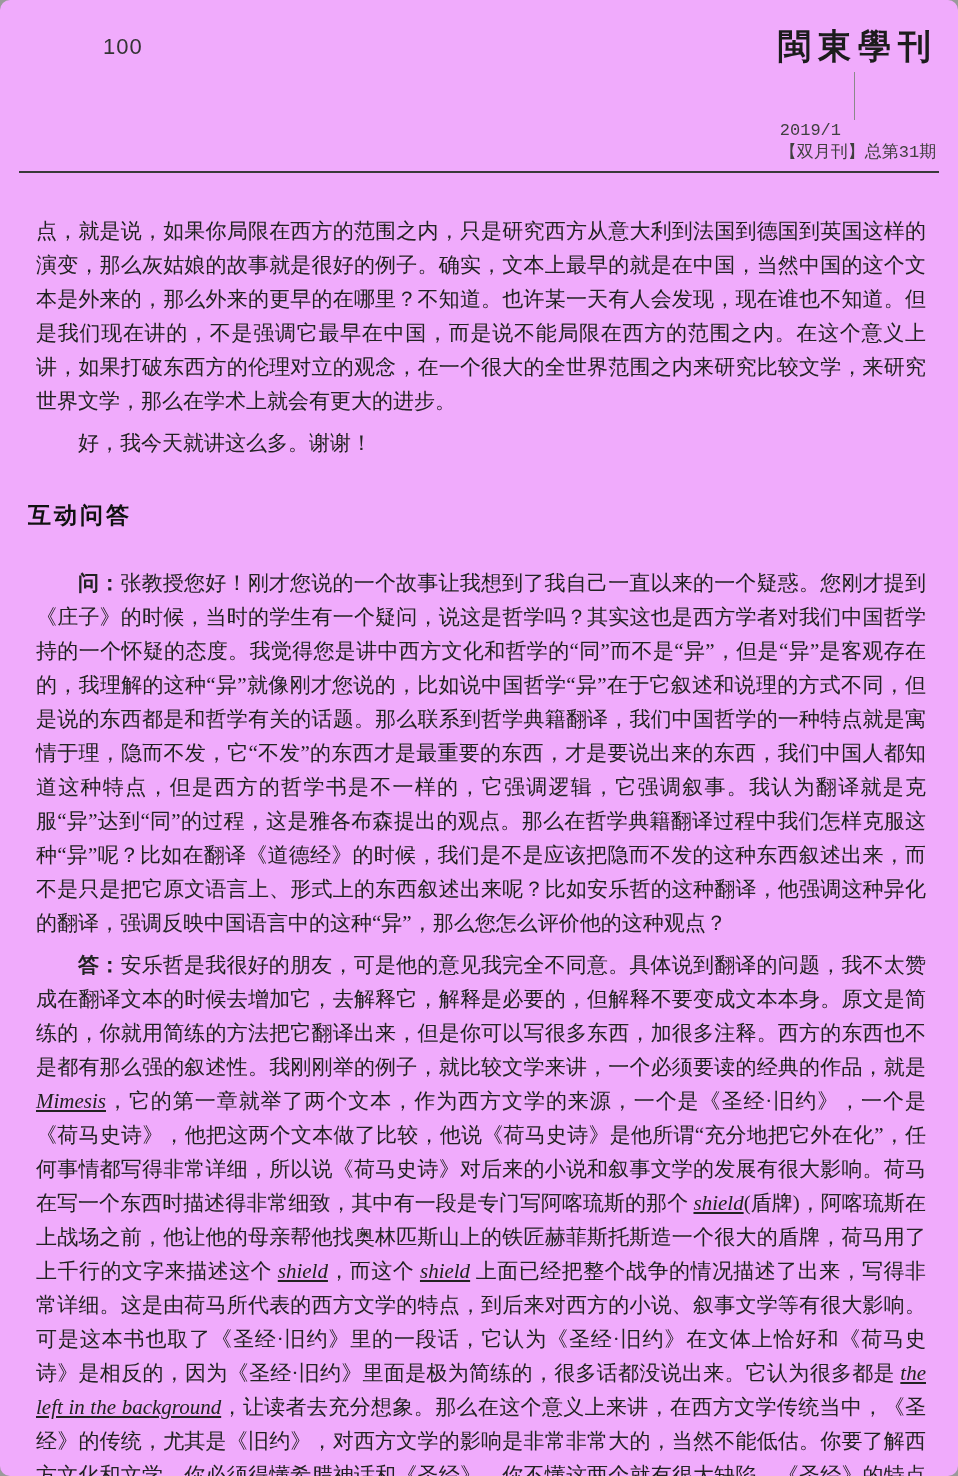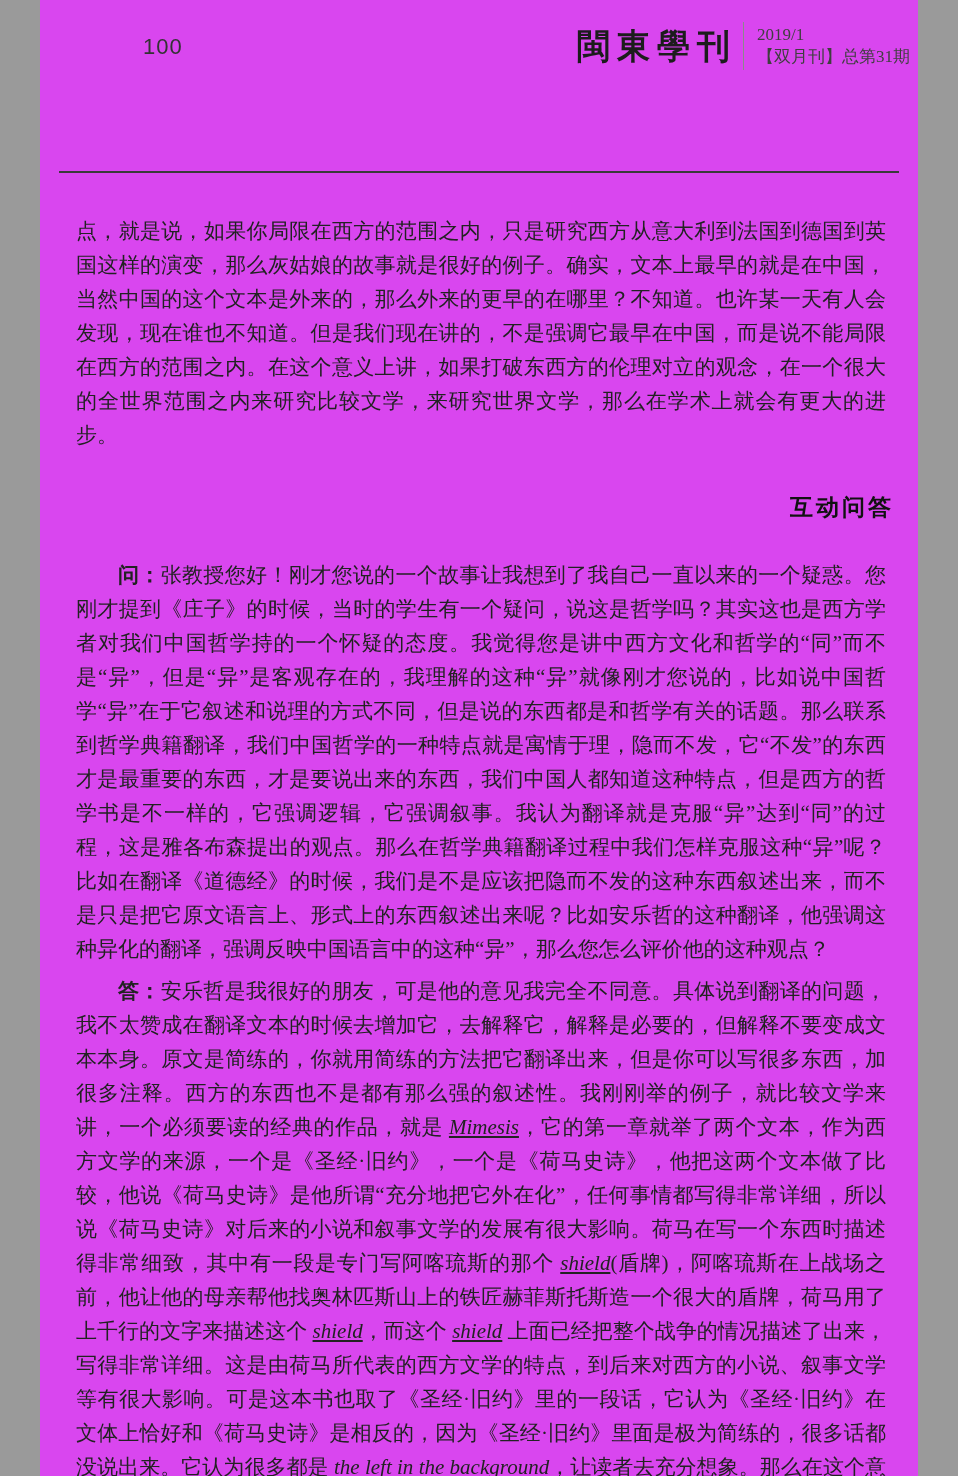--- a/index.html
+++ b/index.html
@@ -1,61 +1,62 @@
 <!DOCTYPE html>
 <html><head>
 <meta charset="utf-8">
 <style>
   html,body{margin:0;padding:0;background:#9a9a9a;}
   .page{
     position:relative;
-    width:878px;height:1476px;
+    width:958px;height:1476px;
     margin:0 auto;
-    background:#d946ef;
+    background:#f0abfc;
     overflow:hidden;
     font-family:"Liberation Serif","DejaVu Serif",serif;
+    border-radius:10px;
   }
   .page-num{
     position:absolute;left:103px;top:34px;
     font-family:"Liberation Sans","DejaVu Sans",sans-serif;
     font-size:22px;color:#333333;letter-spacing:1px;
   }
   .header-right{
-    position:absolute;top:20px;right:8px;
-    display:flex;align-items:center;
+    position:absolute;top:20px;right:20px;
+    display:flex;align-items:center;flex-direction:column;
   }
   .journal-title{
     font-family:"DejaVu Serif","Liberation Serif",serif;
     font-weight:bold;font-size:33px;letter-spacing:7px;
     color:#1c1c1c;line-height:52px;
     transform:scaleY(1.05);
   }
   .header-divider{
     width:1px;height:48px;background:#8a8a8a;
     margin:0 13px 0 6px;flex:0 0 auto;
   }
   .issue-info{
-    font-family:Liberation Serif, serif;
+    font-family:Liberation Mono, monospace;
     font-size:17px;line-height:22px;color:#3f3f3f;
   }
   .rule{
     position:absolute;left:19px;right:19px;top:171px;
     height:2px;background:#3a3a3a;border:none;margin:0;padding:0;
   }
   .article{
     position:absolute;left:28px;right:24px;top:206px;
     font-size:21px;line-height:34px;color:#222222;
     text-align:justify;
   }
   .para{margin:8px;padding:0;}
   .para.indent{text-indent:2em;}
   .section-heading{
     font-family:"Liberation Sans","DejaVu Sans",sans-serif;
     font-size:23px;font-weight:bold;color:#111111;
-    text-align:right;letter-spacing:3px;
+    text-align:left;letter-spacing:3px;
     line-height:26px;margin:42px 0 38px 0;text-indent:0;
   }
   .seg-bold{
     font-weight:bold;
     font-family:"Liberation Sans","DejaVu Sans",sans-serif;
   }
   .seg-italic{
     font-style:italic;
     font-family:"Liberation Serif","DejaVu Serif",serif;
     text-decoration:underline;
@@ -74,18 +75,19 @@
     <div class="issue-info">
       <div>2019/1</div>
       <div>【双月刊】总第31期</div>
     </div>
   </div>
 
   <hr class="rule">
 
   <div class="article">
       <p class="para"><span>点，就是说，如果你局限在西方的范围之内，只是研究西方从意大利到法国到德国到英国这样的演变，那么灰姑娘的故事就是很好的例子。确实，文本上最早的就是在中国，当然中国的这个文本是外来的，那么外来的更早的在哪里？不知道。也许某一天有人会发现，现在谁也不知道。但是我们现在讲的，不是强调它最早在中国，而是说不能局限在西方的范围之内。在这个意义上讲，如果打破东西方的伦理对立的观念，在一个很大的全世界范围之内来研究比较文学，来研究世界文学，那么在学术上就会有更大的进步。</span></p>
+      <p class="para indent"><span>好，我今天就讲这么多。谢谢！</span></p>
       <h2 class="section-heading"><span>互动问答</span></h2>
       <p class="para indent"><span class="seg-bold">问：</span><span>张教授您好！刚才您说的一个故事让我想到了我自己一直以来的一个疑惑。您刚才提到《庄子》的时候，当时的学生有一个疑问，说这是哲学吗？其实这也是西方学者对我们中国哲学持的一个怀疑的态度。我觉得您是讲中西方文化和哲学的“同”而不是“异”，但是“异”是客观存在的，我理解的这种“异”就像刚才您说的，比如说中国哲学“异”在于它叙述和说理的方式不同，但是说的东西都是和哲学有关的话题。那么联系到哲学典籍翻译，我们中国哲学的一种特点就是寓情于理，隐而不发，它“不发”的东西才是最重要的东西，才是要说出来的东西，我们中国人都知道这种特点，但是西方的哲学书是不一样的，它强调逻辑，它强调叙事。我认为翻译就是克服“异”达到“同”的过程，这是雅各布森提出的观点。那么在哲学典籍翻译过程中我们怎样克服这种“异”呢？比如在翻译《道德经》的时候，我们是不是应该把隐而不发的这种东西叙述出来，而不是只是把它原文语言上、形式上的东西叙述出来呢？比如安乐哲的这种翻译，他强调这种异化的翻译，强调反映中国语言中的这种“异”，那么您怎么评价他的这种观点？</span></p>
       <p class="para indent"><span class="seg-bold">答：</span><span>安乐哲是我很好的朋友，可是他的意见我完全不同意。具体说到翻译的问题，我不太赞成在翻译文本的时候去增加它，去解释它，解释是必要的，但解释不要变成文本本身。原文是简练的，你就用简练的方法把它翻译出来，但是你可以写很多东西，加很多注释。西方的东西也不是都有那么强的叙述性。我刚刚举的例子，就比较文学来讲，一个必须要读的经典的作品，就是 </span><span class="seg-italic">Mimesis</span><span>，它的第一章就举了两个文本，作为西方文学的来源，一个是《圣经·旧约》，一个是《荷马史诗》，他把这两个文本做了比较，他说《荷马史诗》是他所谓“充分地把它外在化”，任何事情都写得非常详细，所以说《荷马史诗》对后来的小说和叙事文学的发展有很大影响。荷马在写一个东西时描述得非常细致，其中有一段是专门写阿喀琉斯的那个 </span><span class="seg-italic">shield</span><span>(盾牌)，阿喀琉斯在上战场之前，他让他的母亲帮他找奥林匹斯山上的铁匠赫菲斯托斯造一个很大的盾牌，荷马用了上千行的文字来描述这个 </span><span class="seg-italic">shield</span><span>，而这个 </span><span class="seg-italic">shield</span><span> 上面已经把整个战争的情况描述了出来，写得非常详细。这是由荷马所代表的西方文学的特点，到后来对西方的小说、叙事文学等有很大影响。可是这本书也取了《圣经·旧约》里的一段话，它认为《圣经·旧约》在文体上恰好和《荷马史诗》是相反的，因为《圣经·旧约》里面是极为简练的，很多话都没说出来。它认为很多都是 </span><span class="seg-italic">the left in the background</span><span>，让读者去充分想象。那么在这个意义上来讲，在西方文学传统当中，《圣经》的传统，尤其是《旧约》，对西方文学的影响是非常非常大的，当然不能低估。你要了解西方文化和文学，你必须得懂希腊神话和《圣经》，你不懂这两个就有很大缺陷。《圣经》的特点就是语言特别简练。你看上帝说，</span><span class="seg-italic">Let there be light</span></p>
     </div>
 
 </div>
 
 </body></html>

